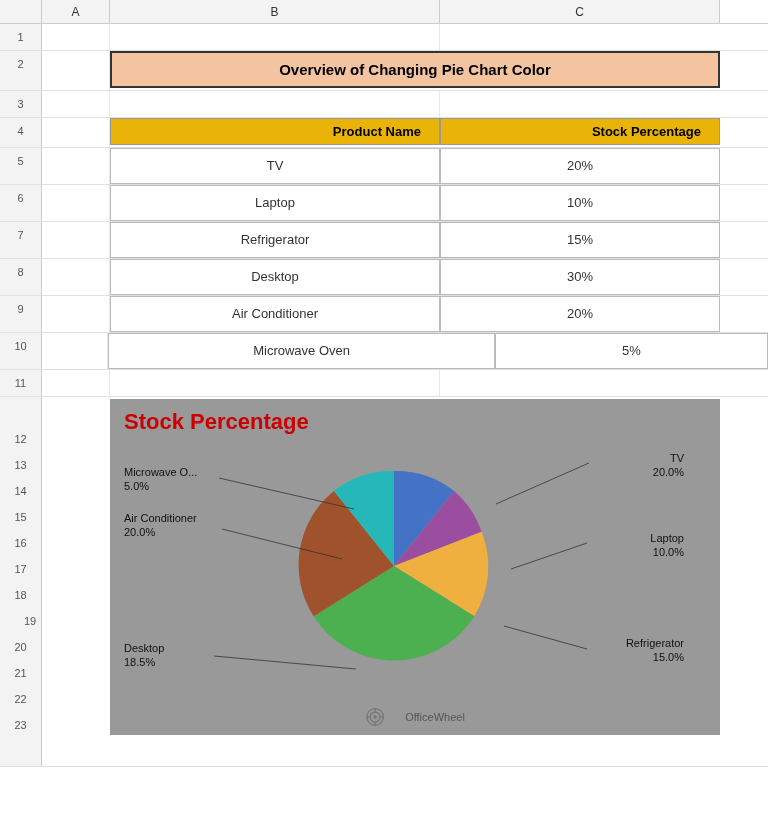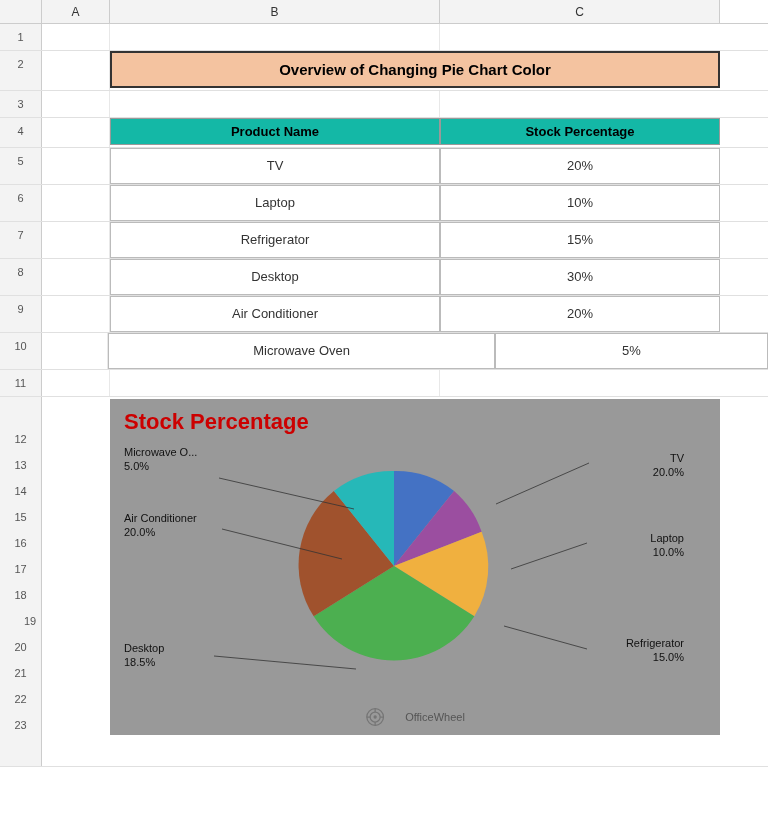--- a/index.html
+++ b/index.html
@@ -79,24 +79,24 @@
       text-align: center;
       font-weight: bold;
       font-size: 15px;
       padding: 8px 4px;
       border: 2px solid #333;
       width: 610px;
     }
 
     
     .th-cell {
-      background: #14b8a6;
+      background: #eab308;
       font-weight: bold;
-      text-align: center;
-      padding: 5px 0;
+      text-align: right;
+      padding: 5px 18px;
       border: 1px solid #999;
       font-size: 13px;
     }
 
     
     .td-cell {
       text-align: center;
       padding: 4px 6px;
       border: 1px solid #bbb;
       font-size: 13px;
@@ -281,21 +281,21 @@
         <div style="height:26px;line-height:26px;text-align:center;font-size:11px;color:#555;">23</div>
       </div>
       <div style="width:68px;"></div>
 
       <div style="width:610px;">
         <div class="chart-container">
           <div class="chart-title">Stock Percentage</div>
 
           <div style="position:relative; width:560px; height:280px;">
 
-            <div class="label-item" style="left:0;top:4px;">
+            <div class="label-item" style="left:0;top:24px;">
               <div class="label-name">Microwave O...</div>
               <div class="label-pct">5.0%</div>
             </div>
             <div class="label-item" style="left:0;top:70px;">
               <div class="label-name">Air Conditioner</div>
               <div class="label-pct">20.0%</div>
             </div>
             <div class="label-item" style="left:0;top:200px;">
               <div class="label-name">Desktop</div>
               <div class="label-pct">18.5%</div>

